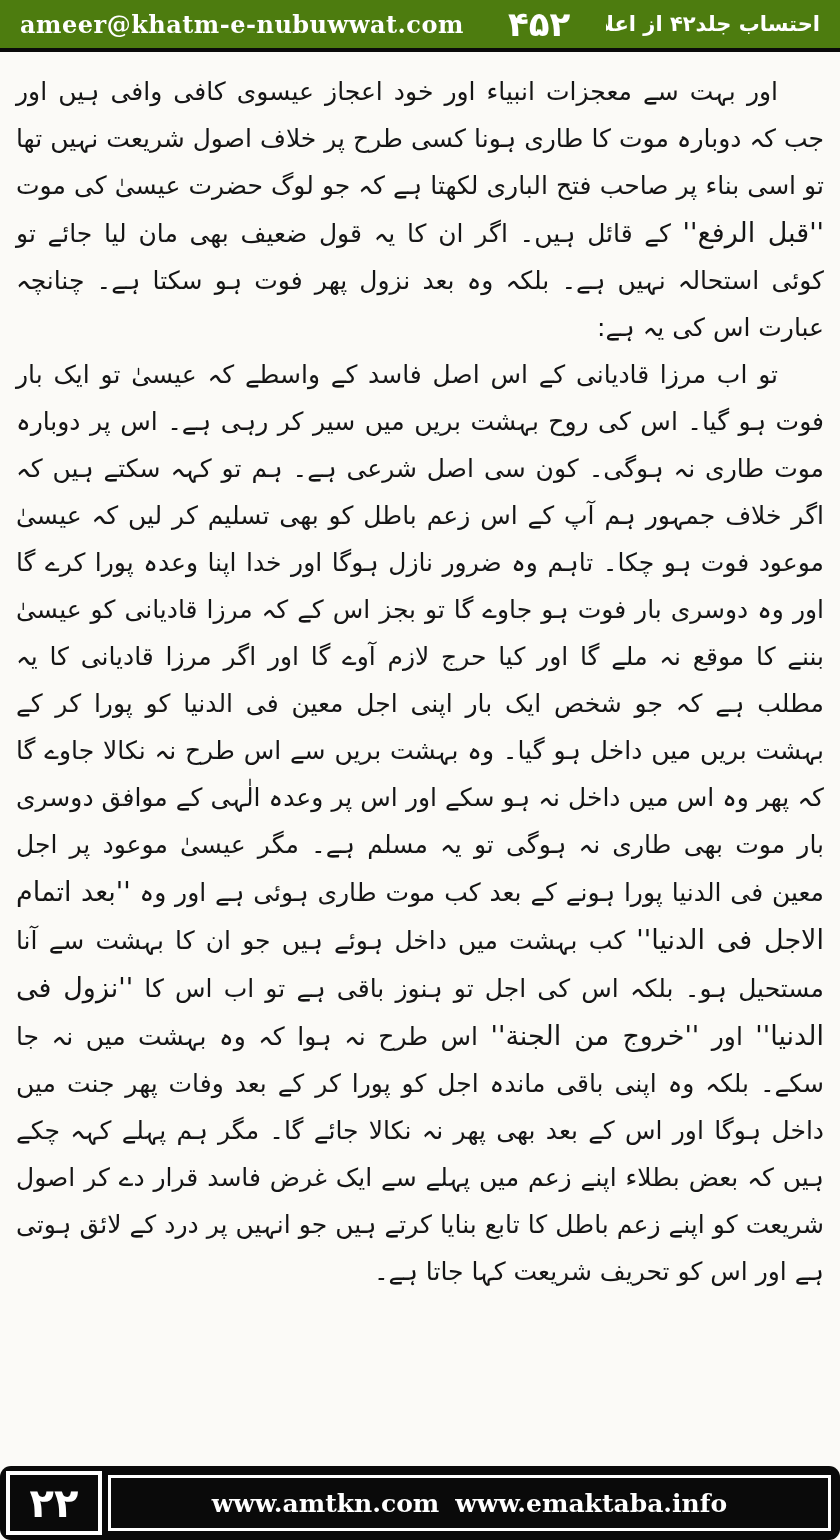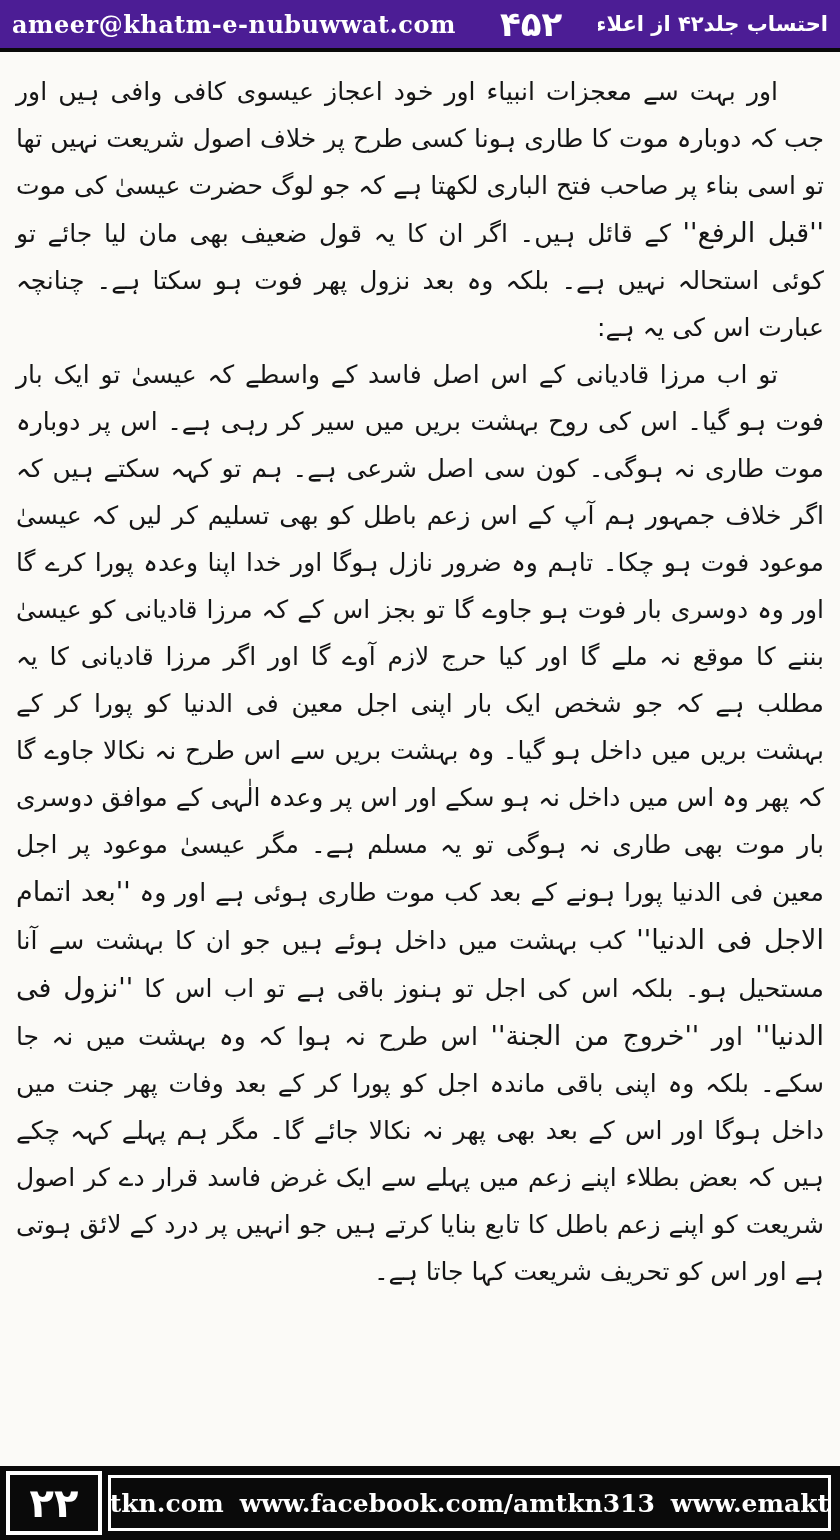--- a/index.html
+++ b/index.html
@@ -10,27 +10,27 @@
   }
   .page {
     width: 840px; height: 1540px;
     background: #fbfaf7;
     display: flex; flex-direction: column;
     overflow: hidden;
     box-sizing: border-box;
   }
   
   .header {
-    background: #4c1d95;
+    background: #4d7c0f;
     color: #fff;
     height: 52px;
     flex: 0 0 52px;
     display: flex;
     align-items: center;
-    padding: 0 12px;
+    padding: 0 20px;
     box-sizing: border-box;
     border-bottom: 4px solid #0a0a0a;
   }
   .header-email {
     font-family: "DejaVu Serif", serif;
     font-weight: bold;
     font-size: 24px;
     letter-spacing: 0.5px;
     white-space: nowrap;
   }
@@ -73,20 +73,21 @@
     text-indent: 46px;
   }
   .paragraph .b { font-weight: normal; font-size: 27px; margin-top: 15px; }
   
   .footer {
     flex: 0 0 74px;
     background: #0a0a0a;
     display: flex;
     align-items: stretch;
     box-sizing: border-box;
+    border-radius: 11px;
   }
   .footer-pagebox {
     width: 96px;
     margin: 5px 6px 5px 6px;
     border: 4px solid #ffffff;
     color: #ffffff;
     font-size: 40px;
     font-weight: bold;
     display: flex;
     align-items: center;
@@ -128,18 +129,17 @@
 
 
     <p class="paragraph"><span>تو اب مرزا قادیانی کے اس اصل فاسد کے واسطے کہ عیسیٰ تو ایک بار فوت ہو گیا۔ اس کی روح بہشت بریں میں سیر کر رہی ہے۔ اس پر دوبارہ موت طاری نہ ہوگی۔ کون سی اصل شرعی ہے۔ ہم تو کہہ سکتے ہیں کہ اگر خلاف جمہور ہم آپ کے اس زعم باطل کو بھی تسلیم کر لیں کہ عیسیٰ موعود فوت ہو چکا۔ تاہم وہ ضرور نازل ہوگا اور خدا اپنا وعدہ پورا کرے گا اور وہ دوسری بار فوت ہو جاوے گا تو بجز اس کے کہ مرزا قادیانی کو عیسیٰ بننے کا موقع نہ ملے گا اور کیا حرج لازم آوے گا اور اگر مرزا قادیانی کا یہ مطلب ہے کہ جو شخص ایک بار اپنی اجل معین فی الدنیا کو پورا کر کے بہشت بریں میں داخل ہو گیا۔ وہ بہشت بریں سے اس طرح نہ نکالا جاوے گا کہ پھر وہ اس میں داخل نہ ہو سکے اور اس پر وعدہ الٰہی کے موافق دوسری بار موت بھی طاری نہ ہوگی تو یہ مسلم ہے۔ مگر عیسیٰ موعود پر اجل معین فی الدنیا پورا ہونے کے بعد کب موت طاری ہوئی ہے اور وہ </span><span class="b">''بعد اتمام الاجل فی الدنیا''</span><span> کب بہشت میں داخل ہوئے ہیں جو ان کا بہشت سے آنا مستحیل ہو۔ بلکہ اس کی اجل تو ہنوز باقی ہے تو اب اس کا </span><span class="b">''نزول فی الدنیا''</span><span> اور </span><span class="b">''خروج من الجنة''</span><span> اس طرح نہ ہوا کہ وہ بہشت میں نہ جا سکے۔ بلکہ وہ اپنی باقی ماندہ اجل کو پورا کر کے بعد وفات پھر جنت میں داخل ہوگا اور اس کے بعد بھی پھر نہ نکالا جائے گا۔ مگر ہم پہلے کہہ چکے ہیں کہ بعض بطلاء اپنے زعم میں پہلے سے ایک غرض فاسد قرار دے کر اصول شریعت کو اپنے زعم باطل کا تابع بنایا کرتے ہیں جو انہیں پر درد کے لائق ہوتی ہے اور اس کو تحریف شریعت کہا جاتا ہے۔</span></p>
 
   </div>
 
   <div class="footer">
     <div class="footer-pagebox">۲۲</div>
     <div class="footer-links">
       <span>www.amtkn.com</span>
-      <span>www.facebook.com/amtkn313</span>
       <span>www.emaktaba.info</span>
     </div>
   </div>
 
 </div>
 
 </body></html>

